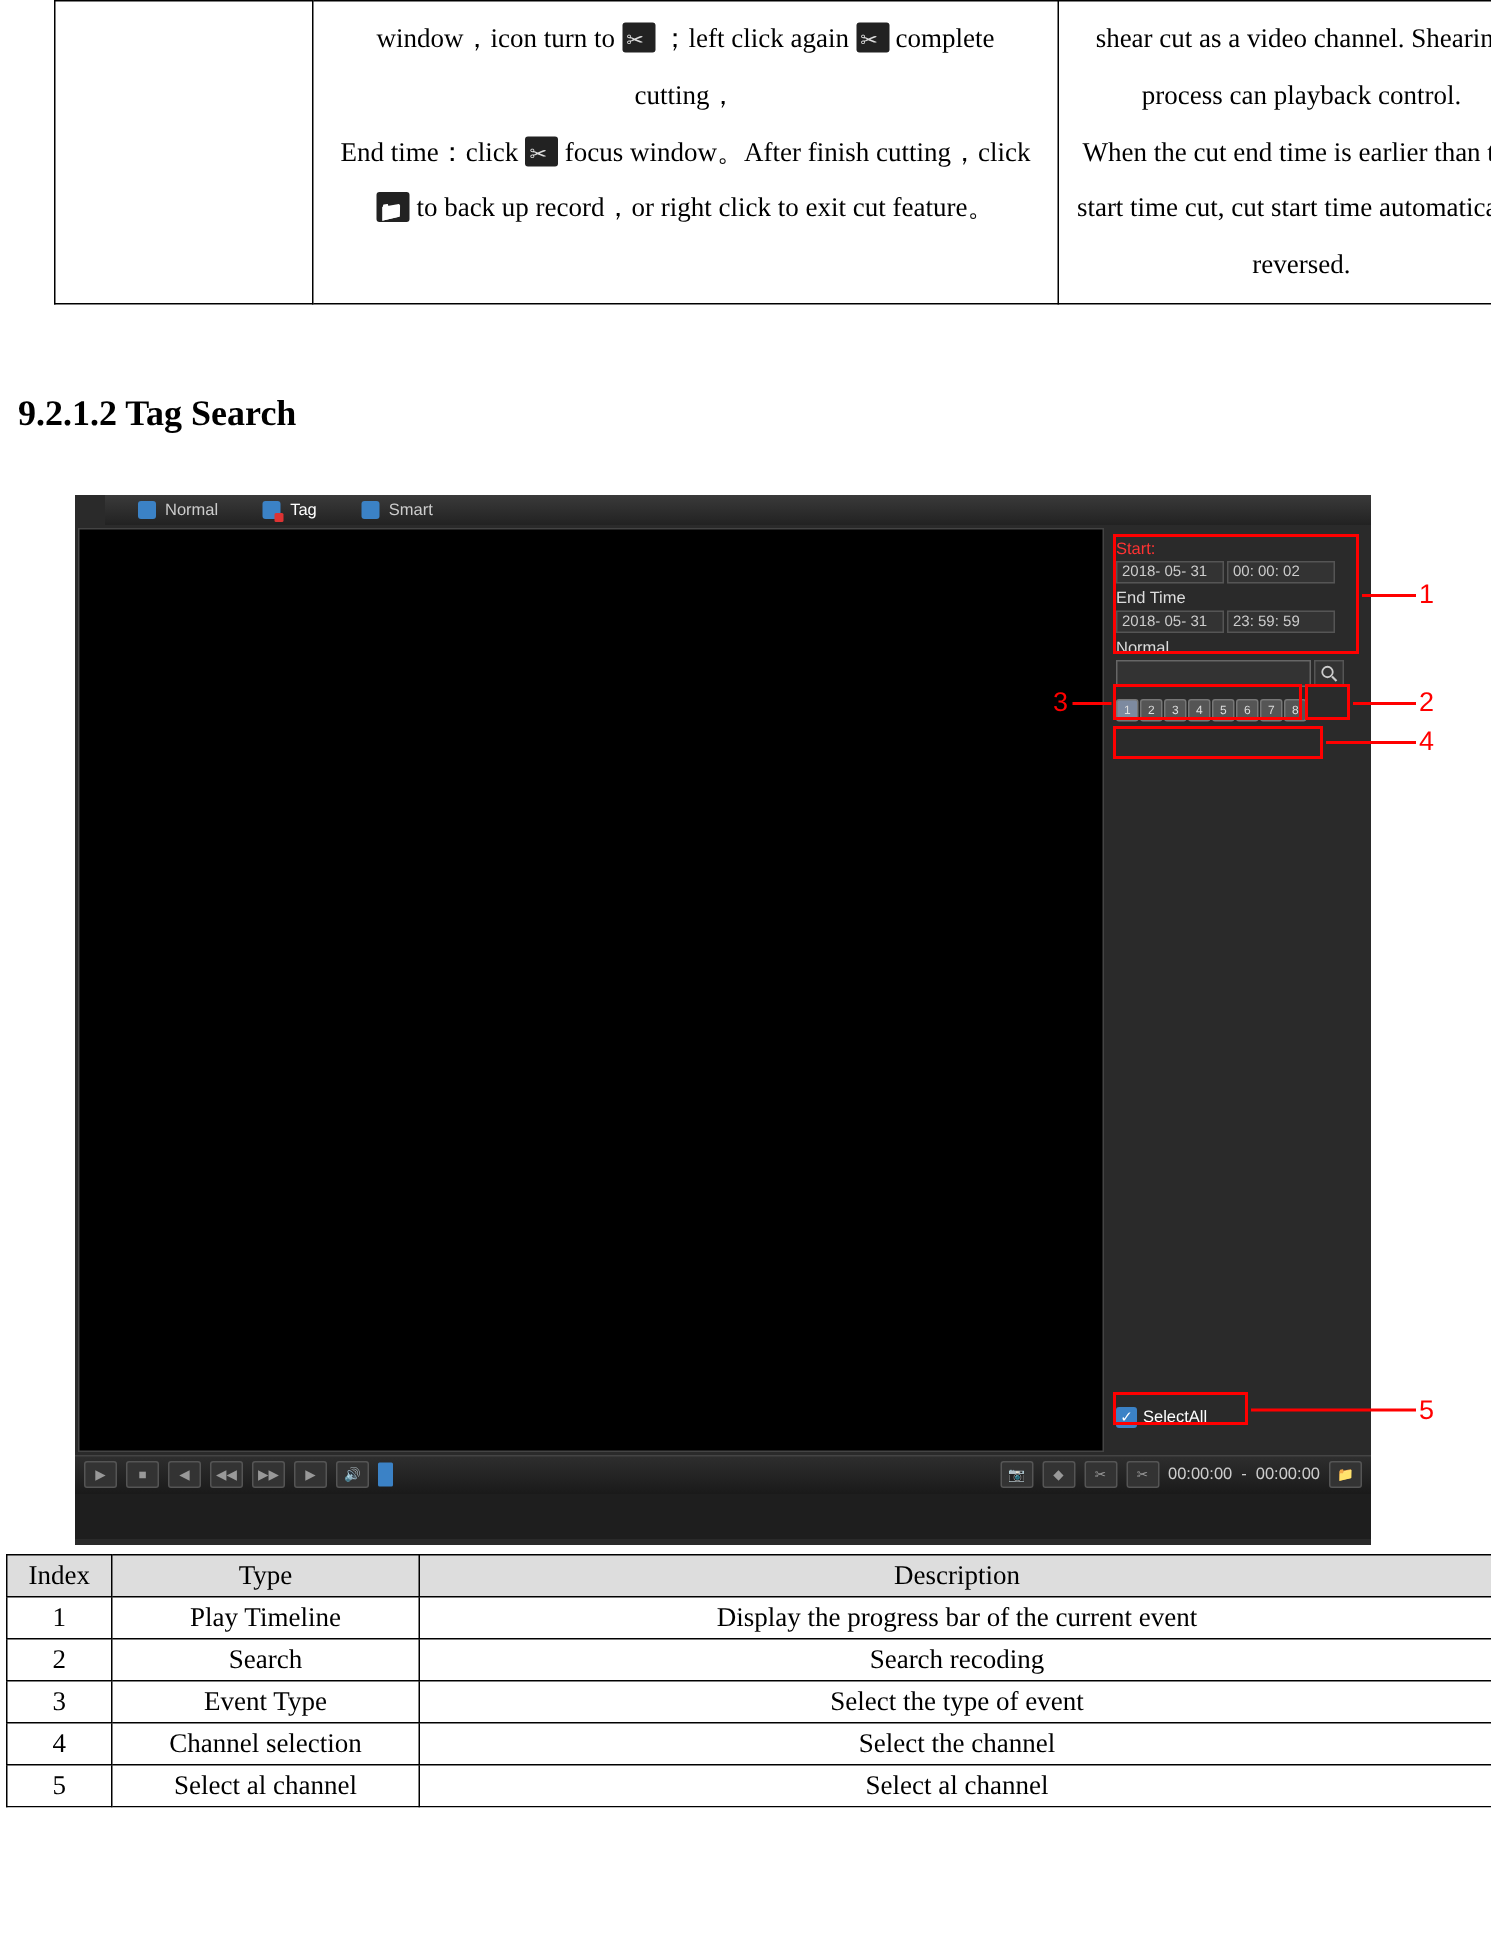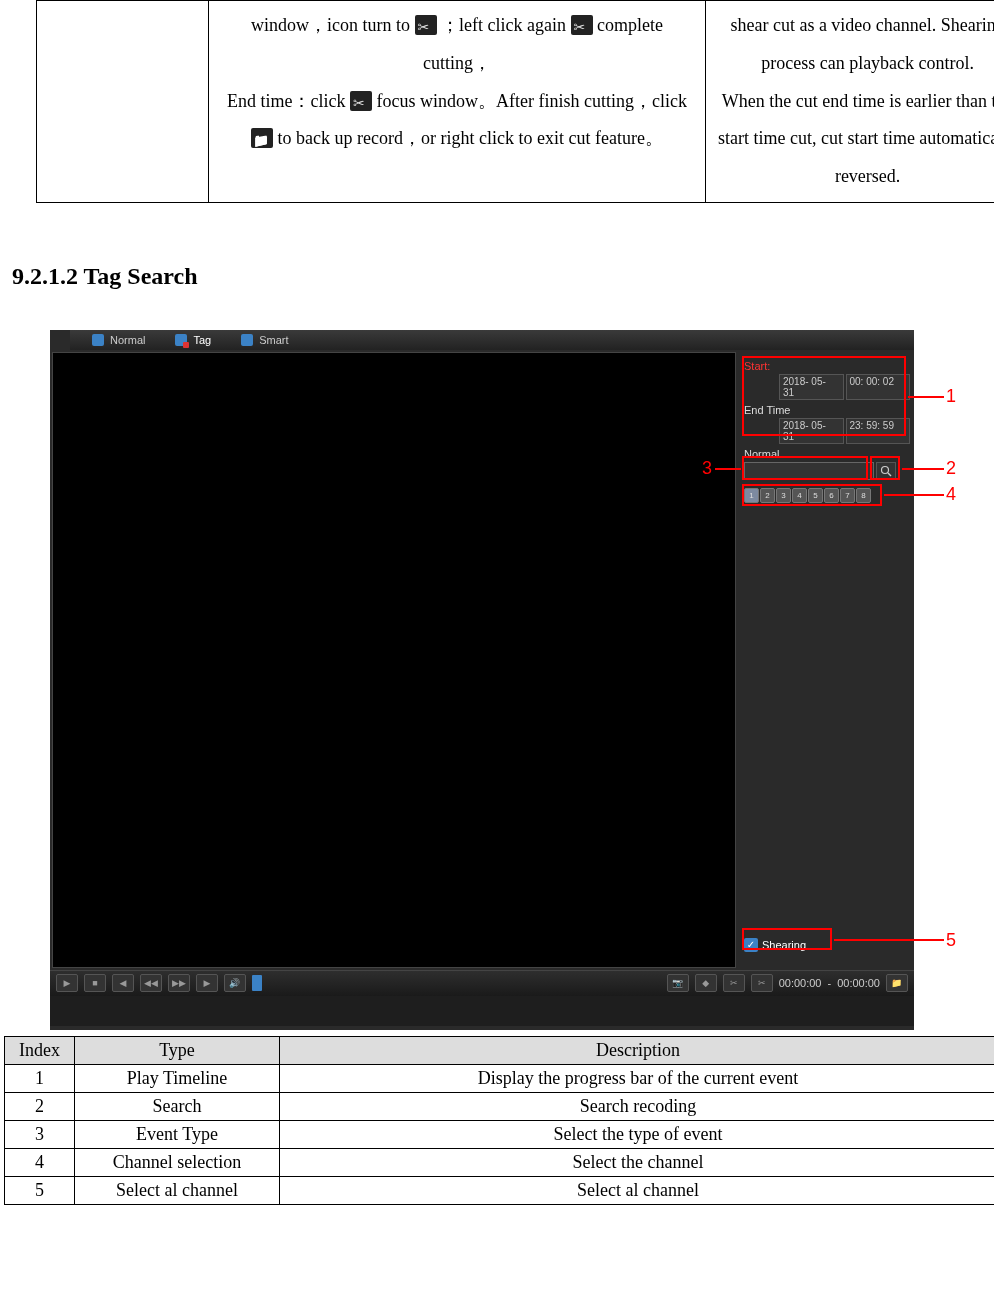--- a/index.html
+++ b/index.html
@@ -31,21 +31,21 @@
     .tab-ico.red { background: #3b82c6; position: relative; }
     .tab-ico.red::after{content:"";position:absolute;right:-2px;bottom:-2px;width:6px;height:6px;background:#d33;border-radius:1px;}
     
     
     .main-area { display: flex; height: 620px; }
     .video-area { flex: 1; background: #000; border: 1px solid #444; margin: 2px; }
     .side-panel { width: 176px; padding: 6px 4px 0 6px; color: #ddd; position: relative; }
     
     .lbl { font-size: 11px; margin: 4px 0 2px; }
     .lbl-red { color: #f33; }
-    .datebox { display: flex; gap: 2px; margin-bottom: 2px; padding-left: 35px; }
+    .datebox { display: flex; gap: 2px; margin-bottom: 2px; }
     .datebox .dval { background: #333; border: 1px solid #555; color: #ccc; font-size: 10px; padding: 1px 3px; }
     .dval.date { width: 72px; }
     .dval.time { width: 72px; }
     
     .kw-row { display: flex; gap: 2px; align-items: center; margin-top: 2px; }
     .kw-input { width: 130px; height: 18px; background: #333; border: 1px solid #666; }
     .search-btn { width: 20px; height: 18px; background: #333; border: 1px solid #555; display: flex; align-items: center; justify-content: center; color: #ccc; font-size: 11px; }
     
     .ch-strip { margin-top: 8px; display: flex; gap: 1px; }
     .ch-cell { width: 15px; height: 15px; background: #555; border: 1px solid #777; color: #ddd; font-size: 8px; display: flex; align-items: center; justify-content: center; border-radius: 2px; }
@@ -157,21 +157,21 @@
           <div class="ch-cell">2</div>
           <div class="ch-cell">3</div>
           <div class="ch-cell">4</div>
           <div class="ch-cell">5</div>
           <div class="ch-cell">6</div>
           <div class="ch-cell">7</div>
           <div class="ch-cell">8</div>
         </div>
         <div class="selectall">
           <span class="chk">✓</span>
-          <span>Shearing</span>
+          <span>SelectAll</span>
         </div>
       </div>
     </div>
 
     <div class="toolbar">
       <div class="tbtn">▶</div>
       <div class="tbtn">■</div>
       <div class="tbtn">◀</div>
       <div class="tbtn">◀◀</div>
       <div class="tbtn">▶▶</div>

